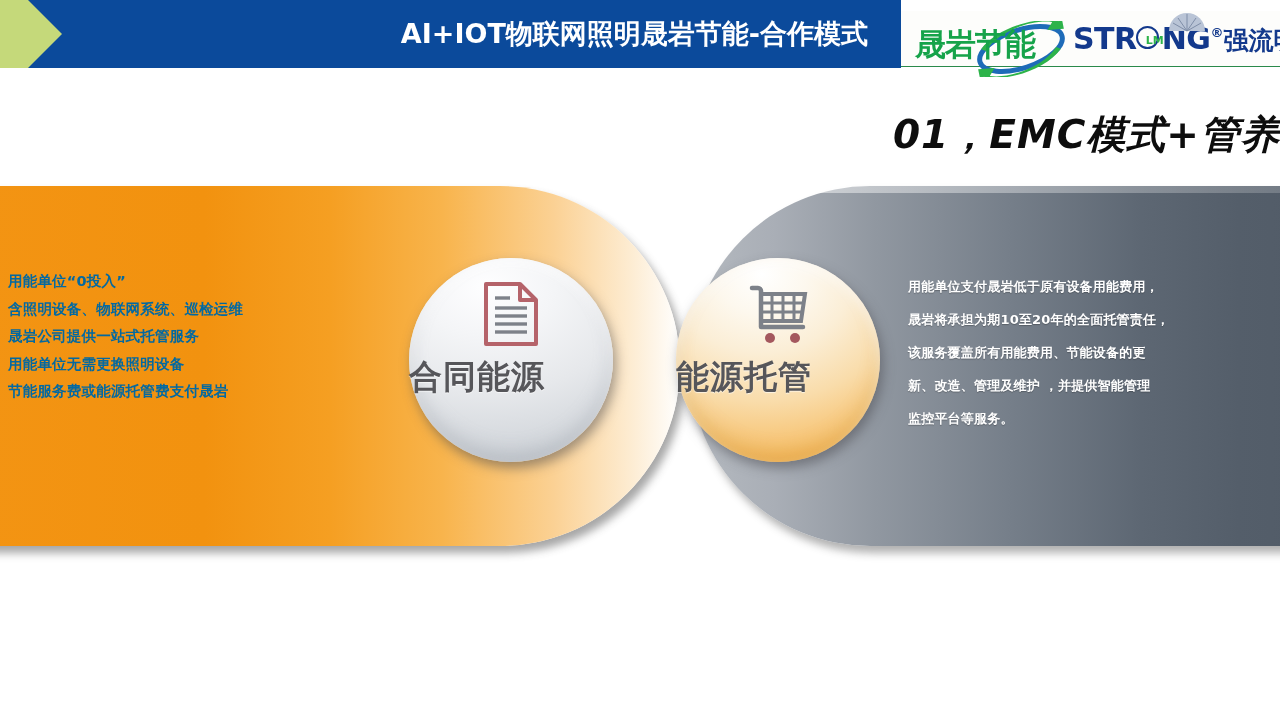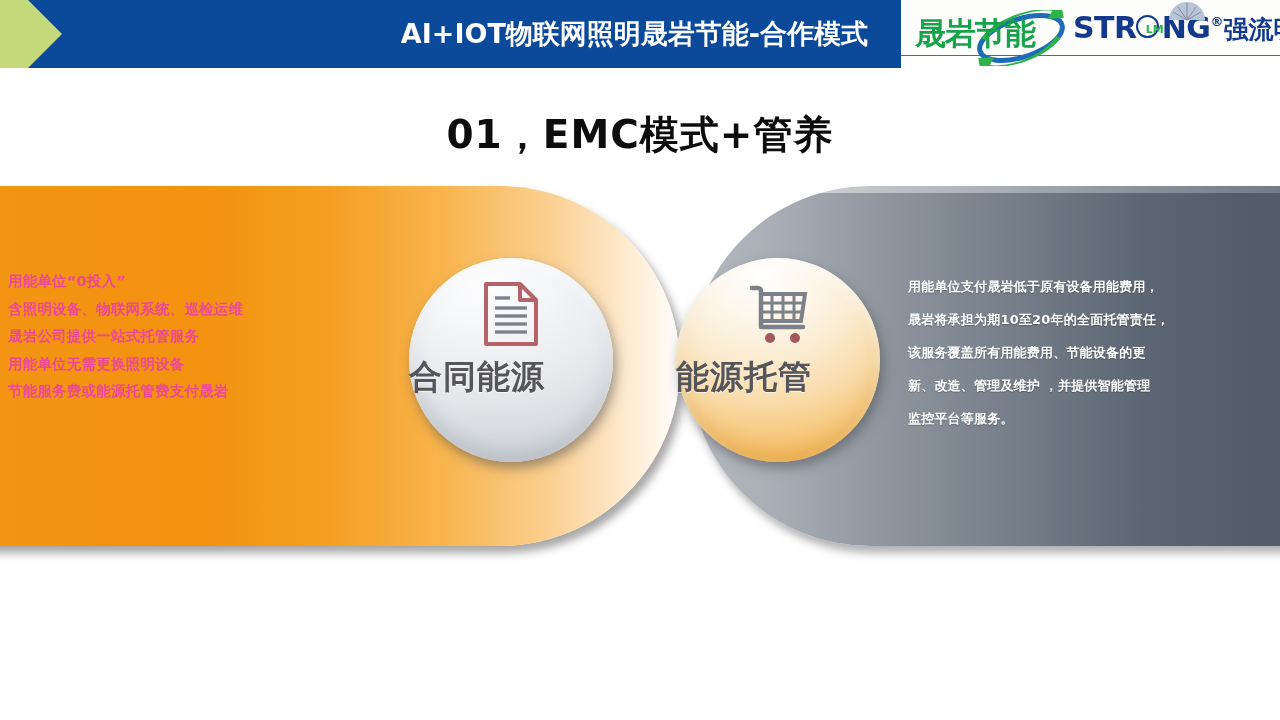--- a/index.html
+++ b/index.html
@@ -46,21 +46,21 @@
     line-height: 46px;
     color: #ffffff;
     font-size: 27px;
     font-weight: bold;
     letter-spacing: 0px;
     white-space: nowrap;
     text-align: right;
   }
   .header-logo-zone {
     position: absolute;
-    top: 0;
+    top: 11px;
     left: 901px;
     width: 379px;
     height: 56px;
     background: #fdfdfb;
     border-bottom: 1.5px solid #2a8a4a;
     box-sizing: border-box;
   }
   .logo-inner {
     position: absolute;
     top: 0; left: 0;
@@ -150,25 +150,26 @@
     color: #13398c;
     letter-spacing: 0px;
   }
 
   
   .slide-title {
     position: absolute;
     top: 108px;
     left: 0;
     width: 1280px;
-    text-align: center;
+    text-align: right;
     font-size: 39px;
     font-weight: bold;
     color: #0d0d0d;
     letter-spacing: 1px;
+    font-style: italic;
   }
 
   
   .panels {
     position: absolute;
     top: 186px;
     left: 0;
     width: 1280px;
     height: 380px;
   }
@@ -209,21 +210,21 @@
     background: linear-gradient(90deg, rgba(255,255,255,0.55), rgba(255,255,255,0.18));
     pointer-events: none;
   }
 
   
   .left-text {
     position: absolute;
     left: 8px;
     top: 268px;
     width: 350px;
-    color: #ec4899;
+    color: #0369a1;
     font-size: 14.5px;
     font-weight: bold;
     line-height: 27.5px;
     letter-spacing: 0.2px;
   }
   .left-text div { white-space: nowrap; }
 
   
   .right-text {
     position: absolute;

